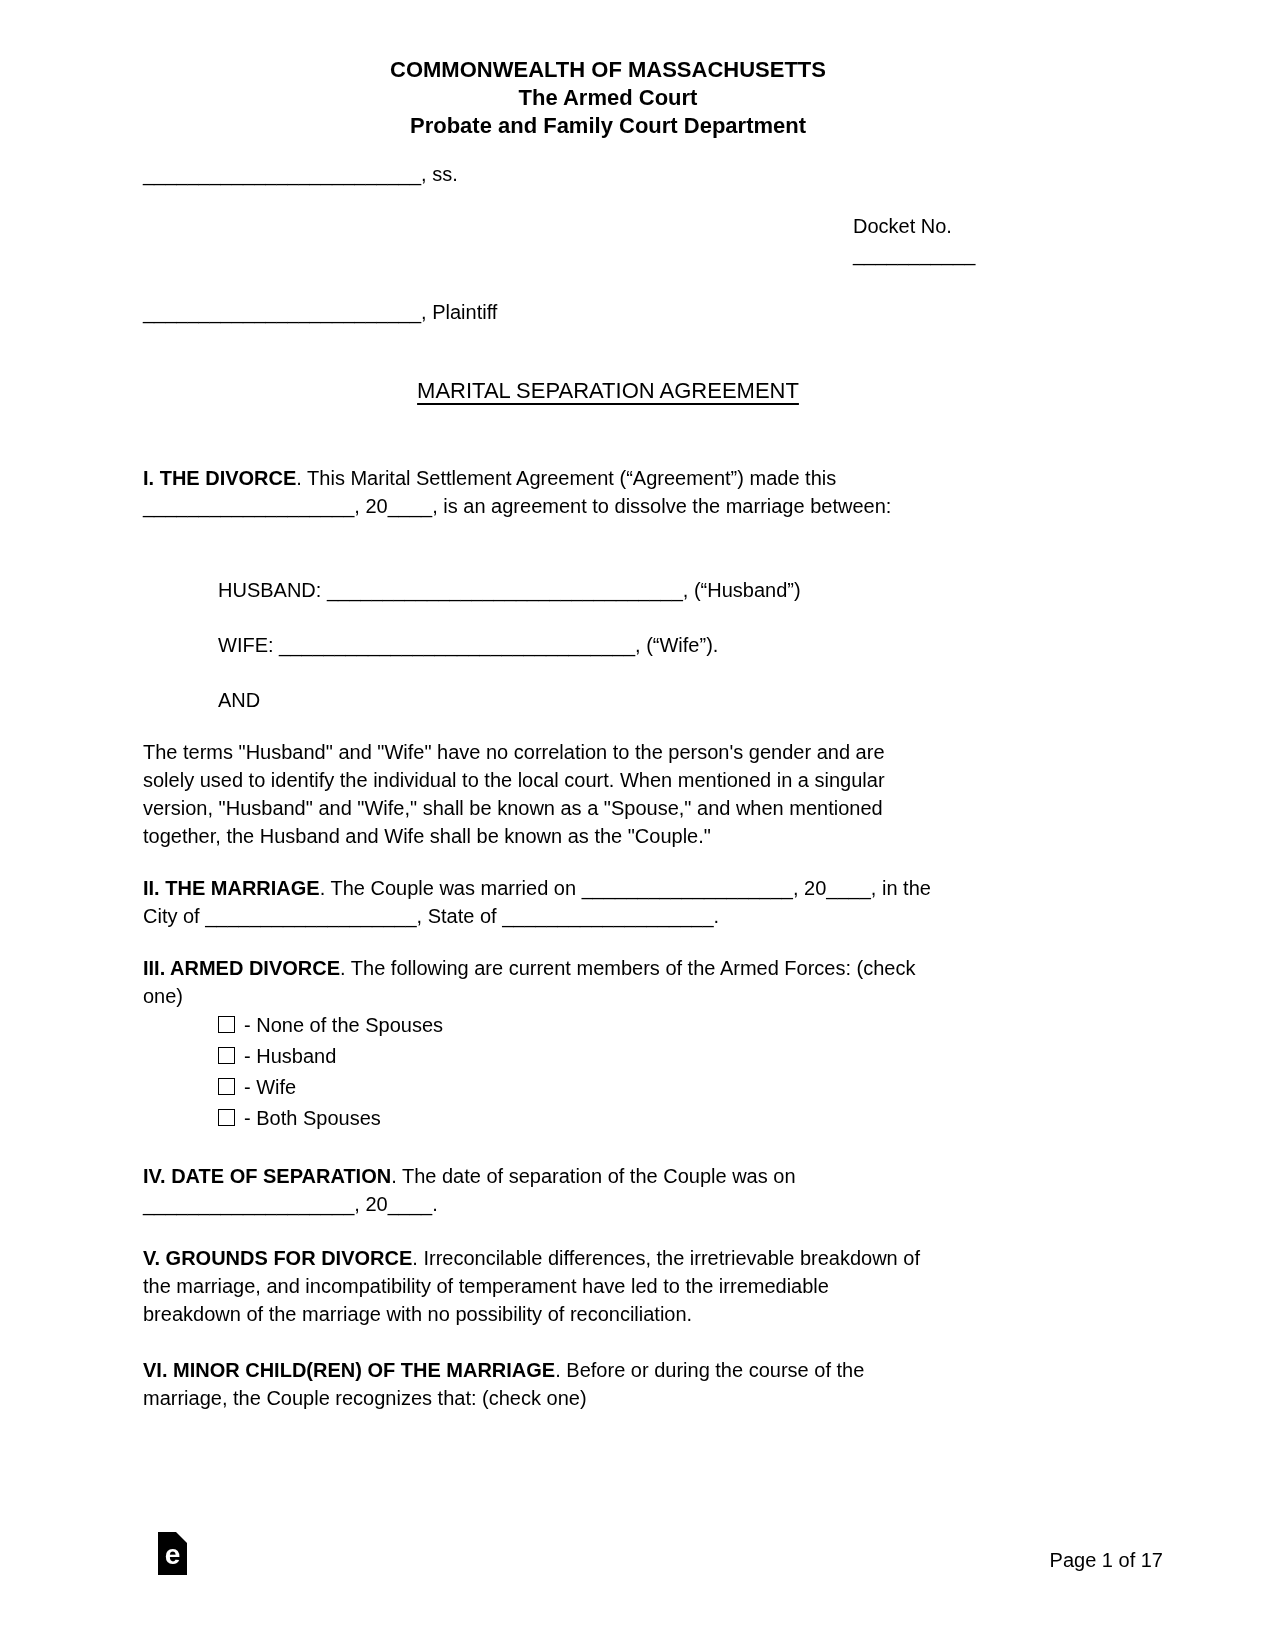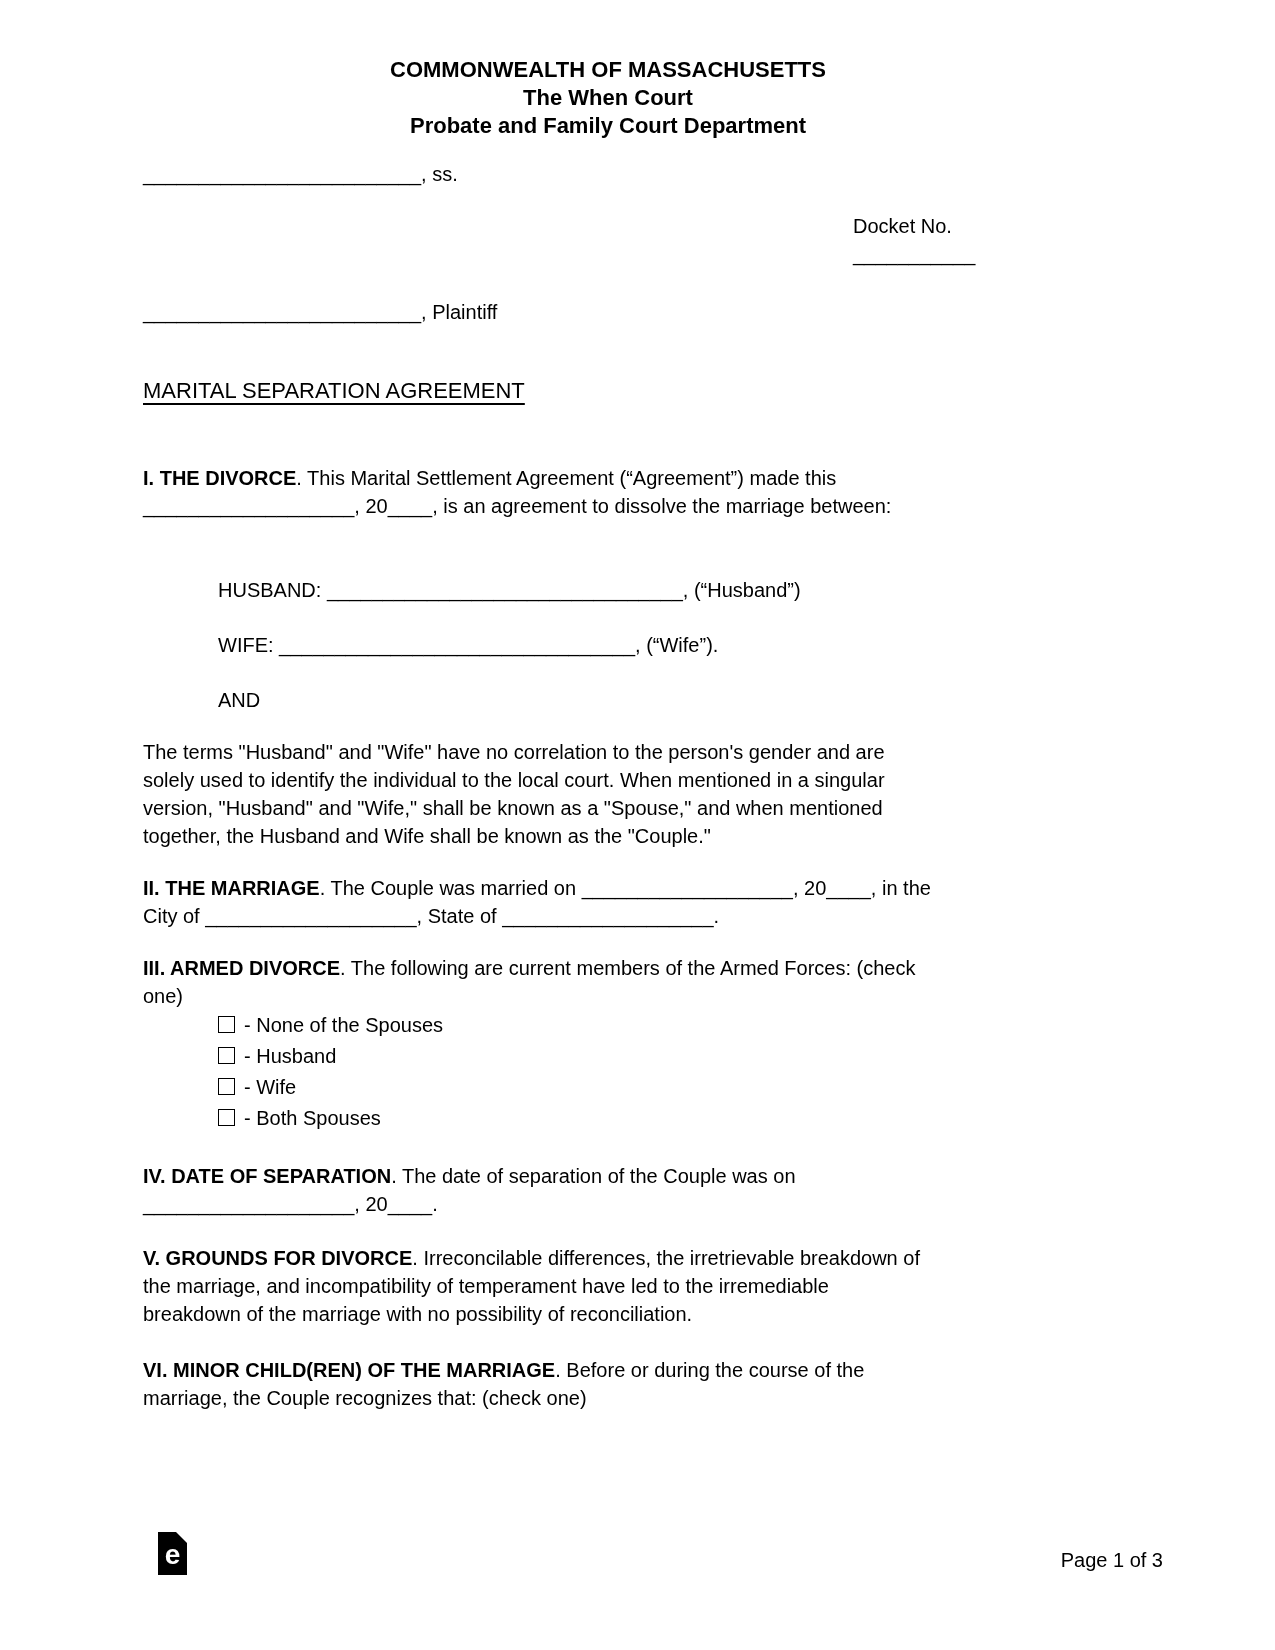--- a/index.html
+++ b/index.html
@@ -29,21 +29,21 @@
   .mt24 { margin-top: 24px; }
   .mt26 { margin-top: 26px; }
   .mt27 { margin-top: 27px; }
   .mt28 { margin-top: 28px; }
   .mt30 { margin-top: 30px; }
   .mt36 { margin-top: 56px; }
   .mt50 { margin-top: 50px; }
   .mt58 { margin-top: 58px; }
   .docket-line { margin-left: 710px; }
   .doc-title {
-    text-align: left;
+    text-align: center;
     font-size: 22px;
     line-height: 30px;
     text-decoration: underline;
     text-decoration-thickness: 2px;
     text-underline-offset: 5px;
   }
   .sec-label { font-weight: bold; }
   .indent { padding-left: 75px; }
   .check-row {
     padding-left: 75px;
@@ -95,21 +95,21 @@
     line-height: 28px;
   }
 </style>
 </head>
 <body>
 
 <div class="page">
   <div class="content">
 
     <p class="hdr">COMMONWEALTH OF MASSACHUSETTS</p>
-    <p class="hdr">The When Court</p>
+    <p class="hdr">The Armed Court</p>
     <p class="hdr">Probate and Family Court Department</p>
 
     <p class="mt20"><span>_________________________</span><span>, ss.</span></p>
 
     <p class="mt24 docket-line"><span>Docket No. </span><span>___________</span></p>
 
     <p class="mt30"><span>_________________________</span><span>, Plaintiff</span></p>
 
 
     <p class="mt50 doc-title">MARITAL SEPARATION AGREEMENT</p>
@@ -148,14 +148,14 @@
 
     <p class="mt28"><span class="sec-label">VI. MINOR CHILD(REN) OF THE MARRIAGE</span><span>. Before or during the course of the
 marriage, the Couple recognizes that: (check one)</span></p>
 
   </div>
 
   <div class="footer-logo">
     <span class="fold"></span>
     <span class="letter">e</span>
   </div>
-  <div class="page-num">Page 1 of 3</div>
+  <div class="page-num">Page 1 of 17</div>
 </div>
 
 </body></html>

